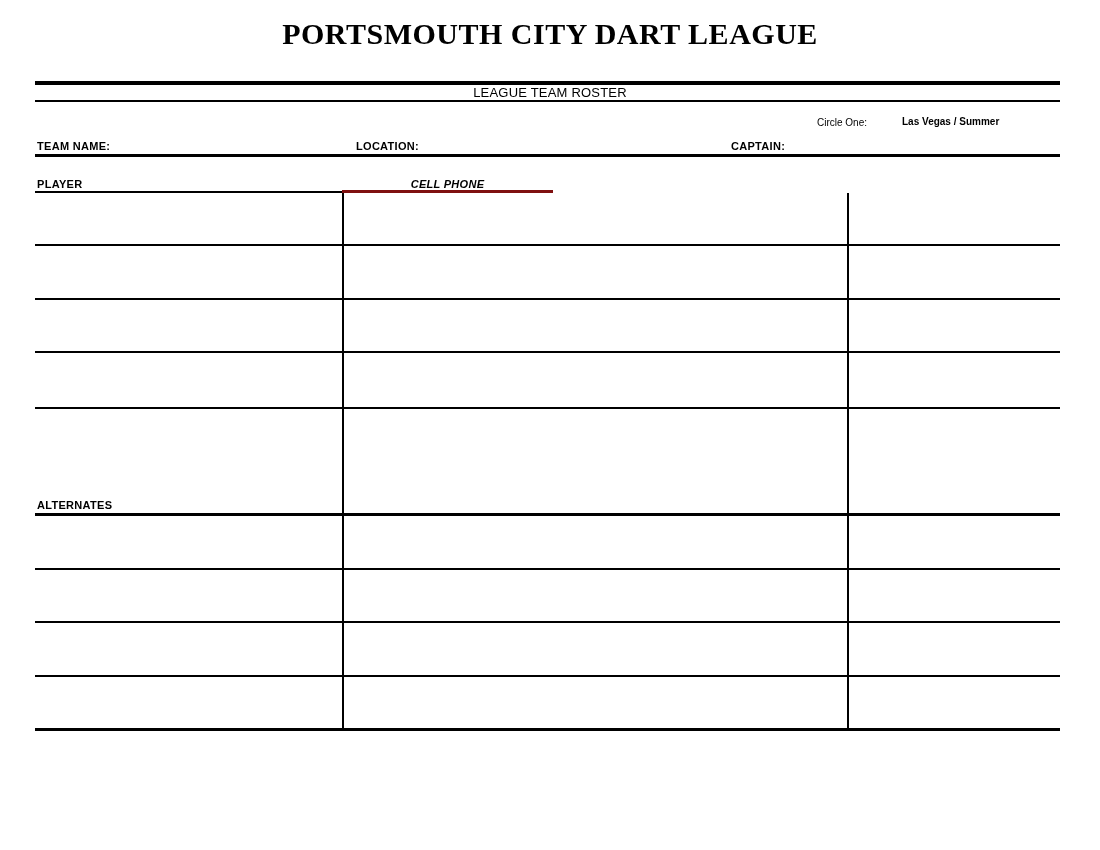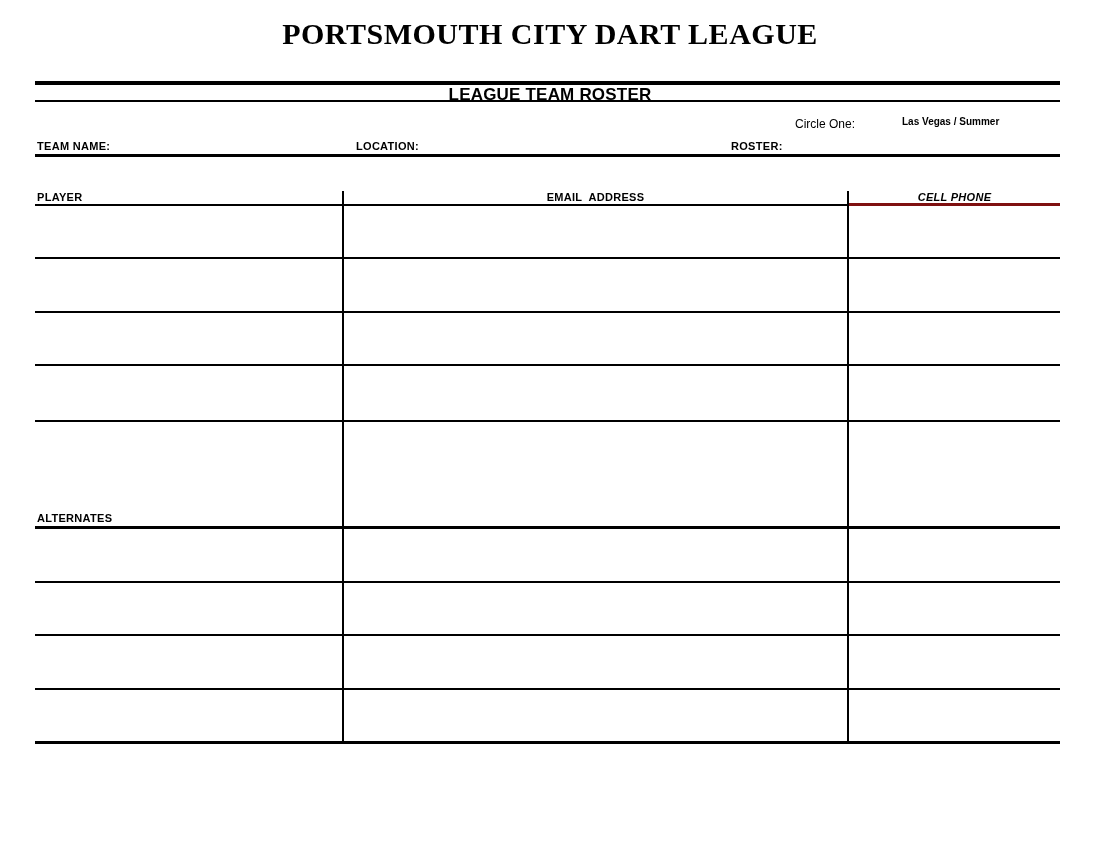--- a/index.html
+++ b/index.html
@@ -31,28 +31,28 @@
     background: var(--ink);
   }
   .rule-band-top    { top: 81px;  height: 4px; }
   .rule-band-bottom { top: 100px; height: 2px; }
   .rule-team        { top: 154px; height: 3px; }
   .banner {
     position: absolute;
     top: 85px; left: 0;
     width: 100%;
     text-align: center;
-    font-weight: bold;
-    font-size: 17px;
+    font-weight: normal;
+    font-size: 13px;
     letter-spacing: 0.2px;
   }
   .circle-one {
     position: absolute;
-    top: 117px; left: 795px;
-    font-size: 12px;
+    top: 117px; left: 817px;
+    font-size: 10px;
   }
   .season-value {
     position: absolute;
     top: 116px; left: 902px;
     font-size: 10px;
     font-weight: bold;
   }
   .field-label {
     position: absolute;
     top: 140px;
@@ -63,21 +63,20 @@
   }
   .lbl-team     { left: 37px; }
   .lbl-location { left: 356px; }
   .lbl-captain  { left: 731px; }
 
   
   .roster {
     position: absolute;
     top: 178px; left: 35px;
     width: 1025px;
-    margin-top: 13px;
   }
   .t-row { display: flex; width: 1025px; }
   .t-row > div { box-sizing: border-box; background: transparent; }
   .c1 { width: 307px; }
   .c2 { width: 507px; border-left: 2px solid var(--ink); border-right: 2px solid var(--ink); }
   .c3 { width: 211px; font-style: italic; }
   .row-h  { height: 15px; }
   .row-s1 { height: 53px; }
   .row-s2 { height: 54px; }
   .row-s3 { height: 53px; }
@@ -120,28 +119,27 @@
 
   <div class="hrule rule-band-top"></div>
   <div class="banner">LEAGUE TEAM ROSTER</div>
   <div class="hrule rule-band-bottom"></div>
 
   <div class="circle-one">Circle One:</div>
   <div class="season-value">Las Vegas / Summer</div>
 
   <div class="field-label lbl-team">TEAM NAME:</div>
   <div class="field-label lbl-location">LOCATION:</div>
-  <div class="field-label lbl-captain">ROSTER:</div>
+  <div class="field-label lbl-captain">CAPTAIN:</div>
   <div class="hrule rule-team"></div>
 
   <div class="roster">
 
     <div class="t-row row-h">
       <div class="c1 th th-player bb2">PLAYER</div>
-      <div class="c2 th th-center bb2">EMAIL  ADDRESS</div>
       <div class="c3 th th-center bb-red">CELL PHONE</div>
     </div>
 
     <div class="t-row row-s1">
       <div class="c1 bb2"></div>
       <div class="c2 bb2"></div>
       <div class="c3 bb2"></div>
     </div>
     <div class="t-row row-s2">
       <div class="c1 bb2"></div>

